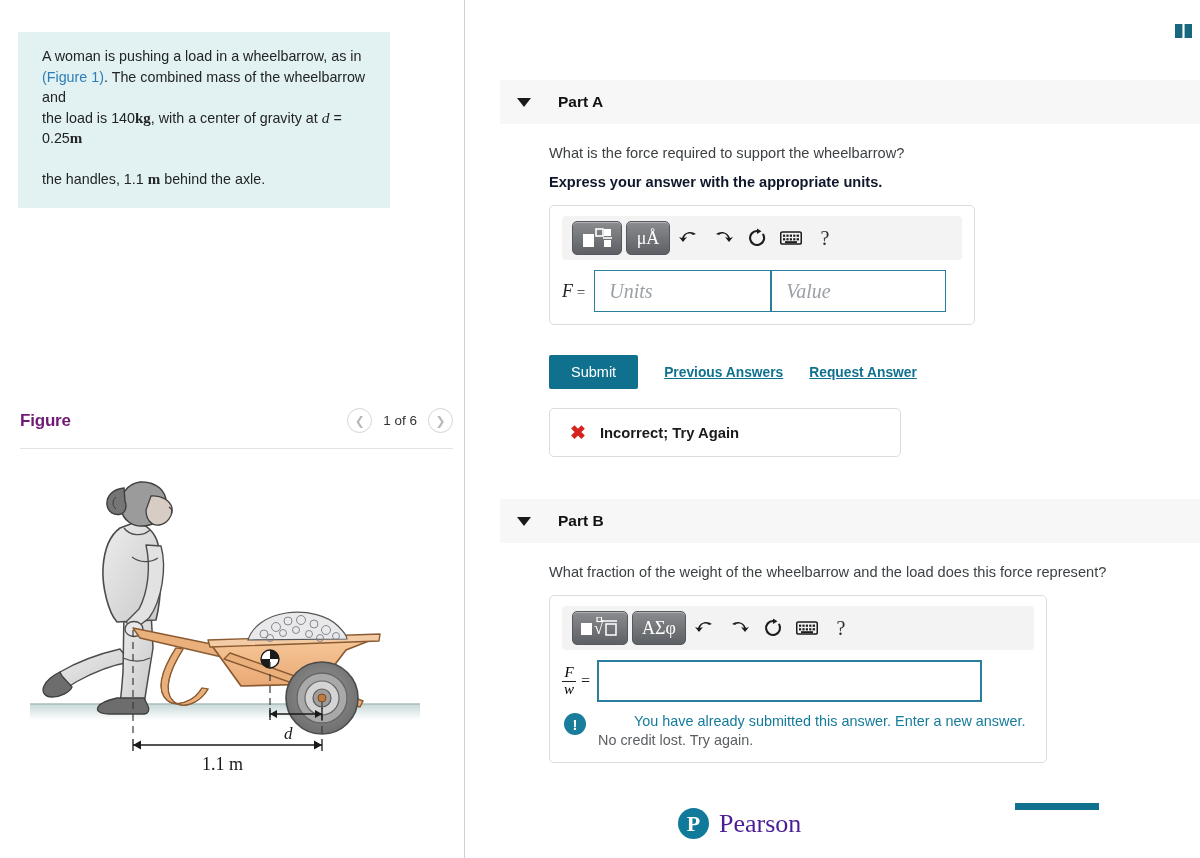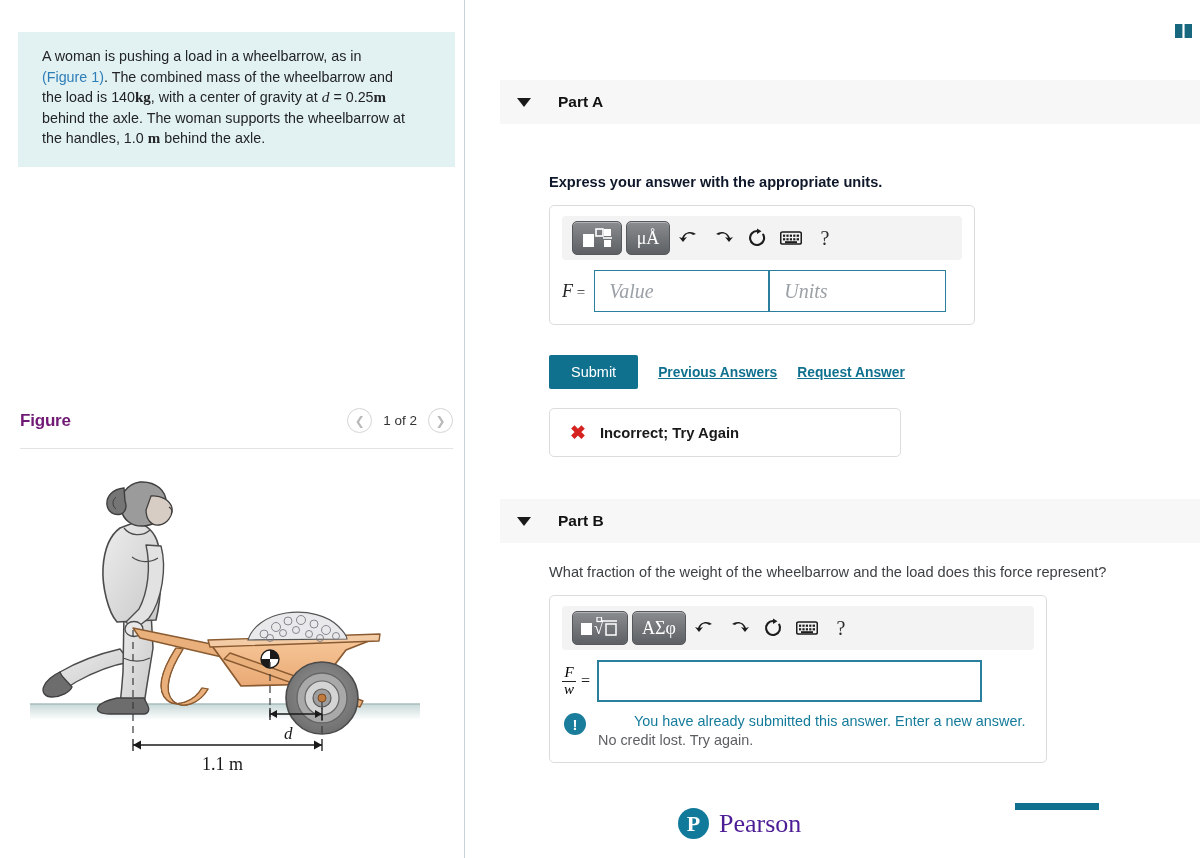--- a/index.html
+++ b/index.html
@@ -14,21 +14,21 @@
 
   
   .left-panel {
     position: absolute; left: 0; top: 0;
     width: 465px; height: 858px;
     background: #fff;
     border-right: 1px solid #c9d3da;
   }
   .problem-box {
     position: absolute; left: 18px; top: 32px;
-    width: 437px;
+    width: 372px;
     background: #e2f1f2;
     padding: 14px 18px 18px 24px;
   }
   .problem-text {
     font-size: 14.3px;
     line-height: 20.5px;
     color: #222426;
     margin: 0;
   }
   .fig-link { color: #2e7eb8; }
@@ -133,21 +133,21 @@
   .tf-input {
     height: 42px; border: 1px solid #2b7f9e; background:#fff;
     font-family:"Liberation Serif", serif; font-style: italic;
     font-size: 20px; color:#9aa0a6; padding: 0 14px;
     display:flex; align-items:center;
   }
   .tf-value { width: 175px; border-right: 1px solid #2b7f9e; }
   .tf-units { width: 177px; }
   .tf-wide { width: 385px; border: 2px solid #2b7f9e; color:#333; }
 
-  .submit-row { display:flex; align-items:center; gap: 20px; }
+  .submit-row { display:flex; align-items:center; gap: 26px; }
   .submit-btn {
     background: #10718f; color:#fff; border:none;
     font-size: 14.5px; font-family:"Liberation Sans", sans-serif;
     padding: 9px 22px; border-radius: 2px; cursor:pointer;
   }
   .link-action {
     font-size: 13.8px; color:#10718f; text-decoration: underline; cursor:pointer; font-weight:bold;
   }
 
   .feedback-box {
@@ -191,30 +191,30 @@
 
 <div class="page">
 
   <div class="left-panel">
 
     <div class="problem-box">
       <p class="problem-text">
         <span>A woman is pushing a load in a wheelbarrow, as in</span><br>
         <span class="fig-link">(Figure 1)</span><span>. The combined mass of the wheelbarrow and</span><br>
         <span>the load is 140</span><span class="unit-b">kg</span><span>, with a center of gravity at </span><span class="var-i">d</span><span> = 0.25</span><span class="unit-b">m</span><br>
-        <span>behind the axle. The woman supports the wheelbarrow at</span><br>
-        <span>the handles, 1.0 </span><span class="unit-b">m</span><span> behind the axle.</span>
+        <br>
+        <span>the handles, 1.1 </span><span class="unit-b">m</span><span> behind the axle.</span>
       </p>
     </div>
 
     <div class="figure-header">
       <div class="figure-title">Figure</div>
       <div class="fig-nav">
         <div class="nav-circle">❮</div>
-        <div class="fig-count">1 of 2</div>
+        <div class="fig-count">1 of 6</div>
         <div class="nav-circle">❯</div>
       </div>
     </div>
     <div class="figure-rule"></div>
 
     <div class="figure-art">
       <svg width="433" height="345" viewBox="0 0 433 345" xmlns="http://www.w3.org/2000/svg">
         <defs>
           <linearGradient id="groundG" x1="0" y1="0" x2="0" y2="1">
             <stop offset="0%" stop-color="#c8d8d8"></stop>
@@ -332,20 +332,21 @@
         <rect x="9.6" y="0" width="7.4" height="14" fill="#17687f"></rect>
       </svg>
       <span>Rev</span>
     </div>
 
     <div class="part-band" style="top:80px;">
       <div class="caret"></div>
       <div class="part-label">Part A</div>
     </div>
 
+    <div style="position:absolute; left:83px; top:143px; width:640px;" class="q-text">What is the force required to support the wheelbarrow?</div>
 
     <div style="position:absolute; left:83px; top:174px;" class="q-bold">Express your answer with the appropriate units.</div>
 
     <div class="answer-card" style="position:absolute; left:83px; top:205px; width:426px;">
 
       <div class="mathbar">
         <div class="mbtn" style="width:50px;">
           <svg width="30" height="20" viewBox="0 0 30 20">
             <rect x="1" y="6" width="11" height="13" fill="#fff"></rect>
             <rect x="14" y="1" width="7" height="7" fill="none" stroke="#fff" stroke-width="1.6"></rect>
@@ -389,22 +390,22 @@
             </g>
           </svg>
         </div>
         <div class="icon-btn help-q">?</div>
       </div>
 
       <div class="input-row">
         <span class="lhs-label">
           <span>F</span><span style="font-style:normal;font-size:15px;"> =</span>
         </span>
+        <div class="tf-input tf-units">Units</div>
         <div class="tf-input tf-value">Value</div>
-        <div class="tf-input tf-units">Units</div>
       </div>
     </div>
 
     <div class="submit-row" style="position:absolute; left:83px; top:355px;">
       <button class="submit-btn">Submit</button>
       <span class="link-action">Previous Answers</span>
       <span class="link-action">Request Answer</span>
     </div>
 
     <div class="feedback-box" style="position:absolute; left:83px; top:408px; width:352px;">

